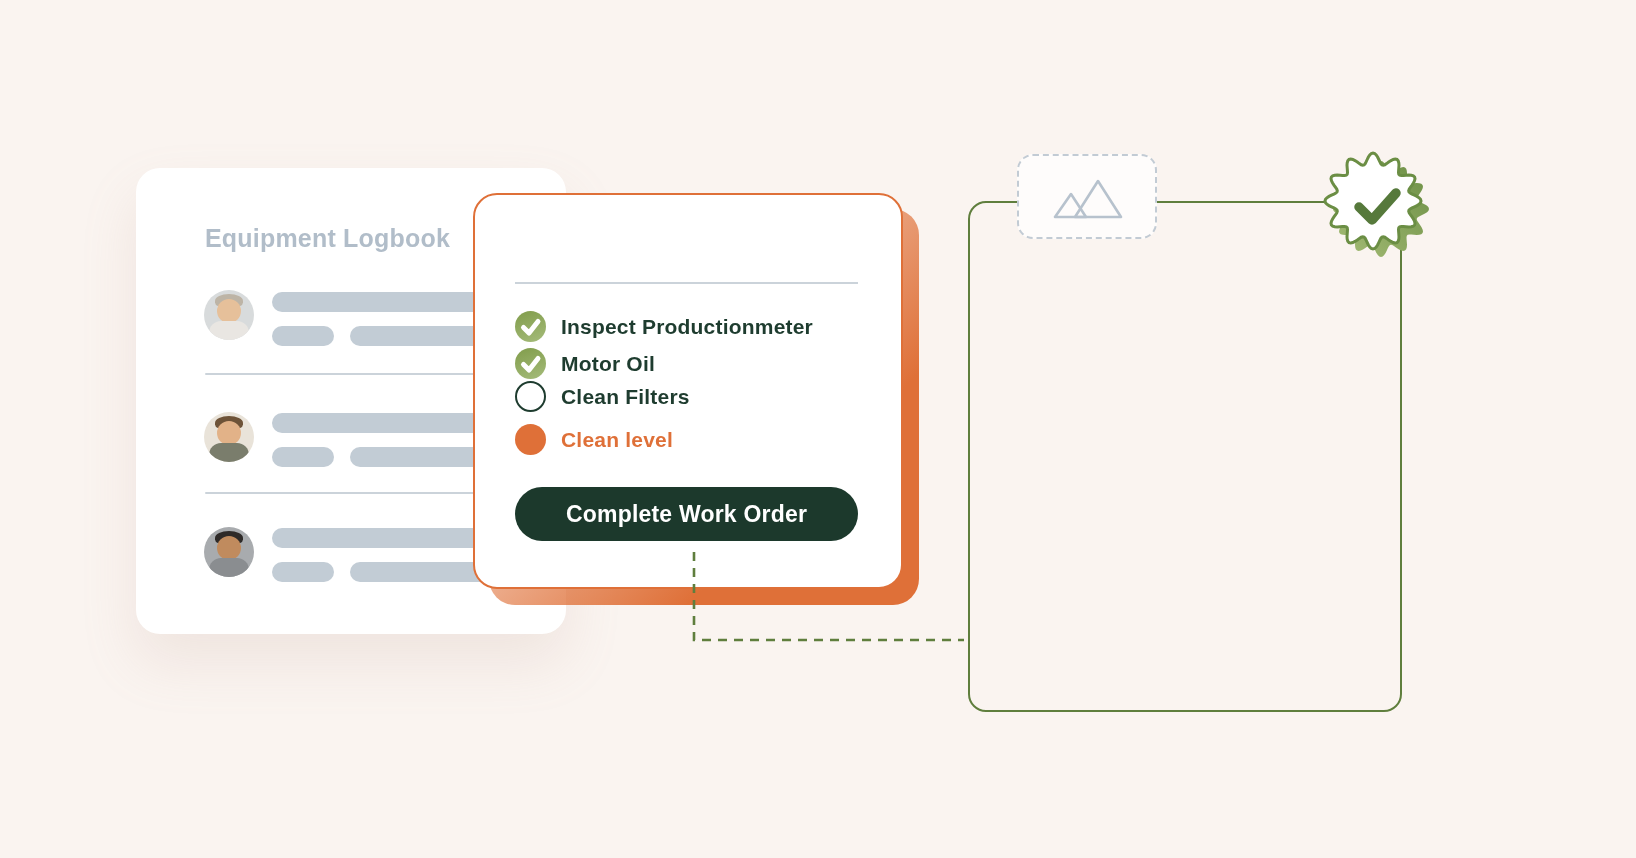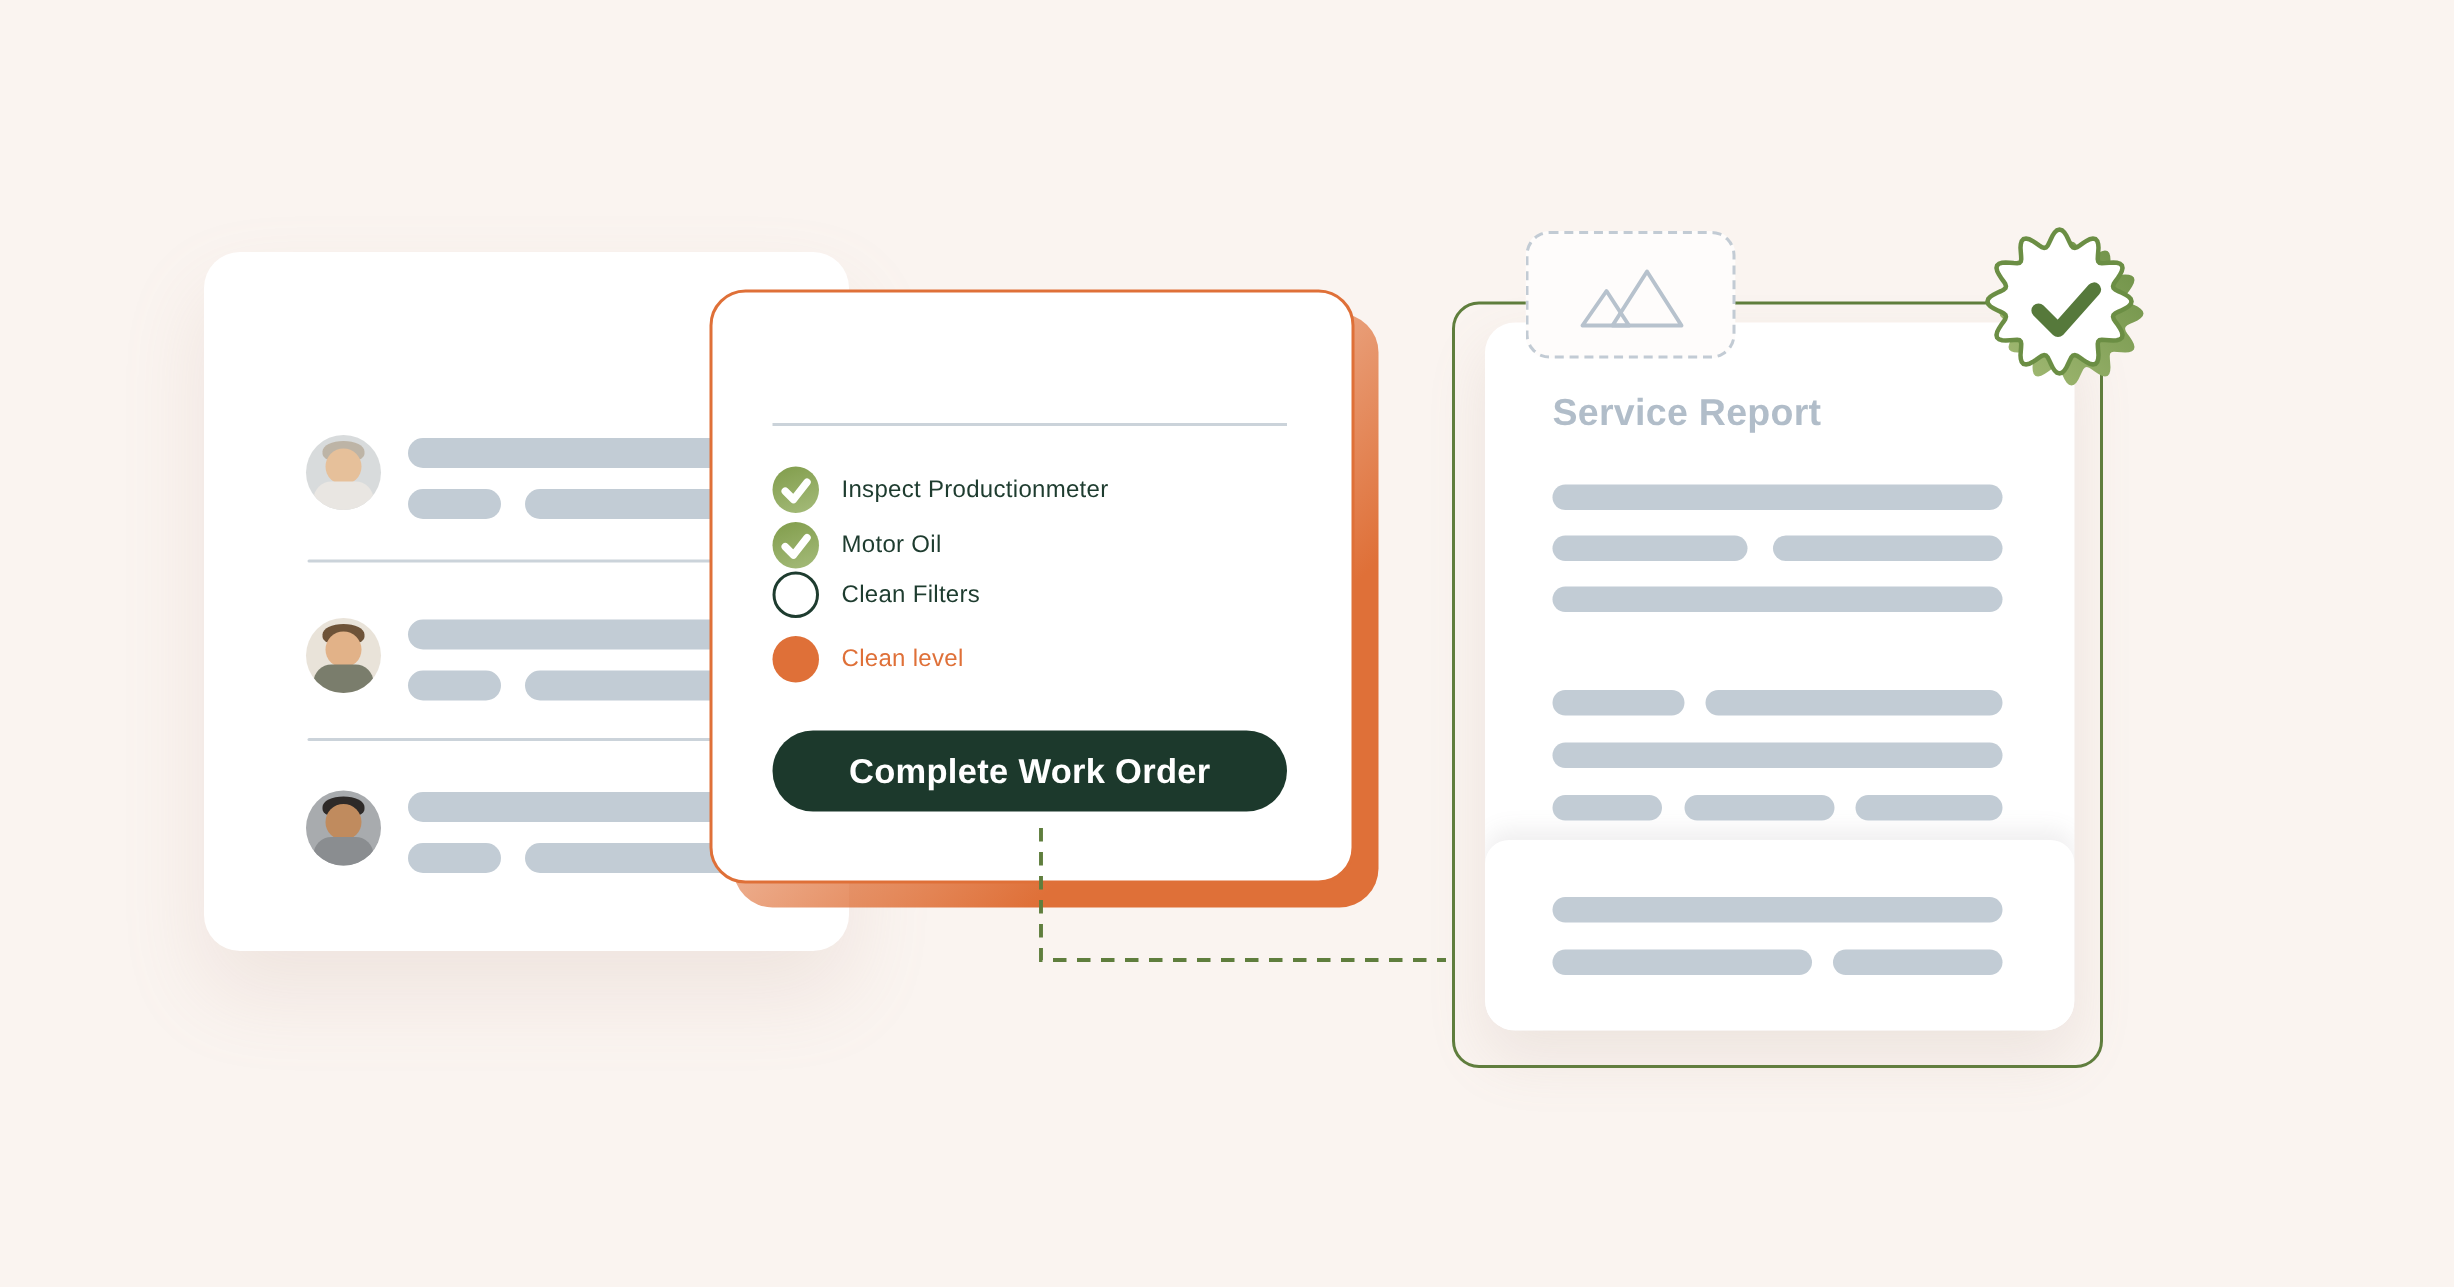--- a/index.html
+++ b/index.html
@@ -51,21 +51,21 @@
   .chk-row{position:absolute;left:0;height:31px;display:flex;align-items:center;gap:15px;cursor:pointer}
   .chk-row:nth-child(1){top:0}.chk-row:nth-child(2){top:37px}
   .chk-row:nth-child(3){top:70px}.chk-row:nth-child(4){top:113px}
   .chk{width:31px;height:31px;border-radius:50%;flex:0 0 31px;position:relative}
   .tick{position:absolute;inset:0;width:31px;height:31px;display:none}
   .tick polyline{fill:none;stroke:#fff;stroke-width:5;stroke-linecap:round;stroke-linejoin:round}
   .chk-row.checked .chk{background:linear-gradient(160deg,#86A152 15%,var(--chk-light) 95%)}
   .chk-row.checked .tick{display:block}
   .chk-row.unchecked .chk{background:#fff;border:2.5px solid var(--dark-green)}
   .chk-row.highlighted .chk{background:var(--orange)}
-  .chk-label{font-size:16px;font-weight:400;color:var(--dark-green);letter-spacing:.2px;white-space:nowrap}
+  .chk-label{font-size:21px;font-weight:700;color:var(--dark-green);letter-spacing:.2px;white-space:nowrap}
   .chk-row.highlighted .chk-label{color:var(--orange)}
   .work-btn{position:absolute;left:40px;top:292px;width:343px;height:54px;border:none;border-radius:27px;
             background:var(--btn);color:#fff;font-family:"Liberation Sans",sans-serif;
             font-size:23px;font-weight:700;letter-spacing:.2px;cursor:pointer}
 
   
   .report-outline{position:absolute;left:968px;top:201px;width:434px;height:511px;
                   border:2px solid var(--line-green);border-radius:18px;z-index:2}
   .report{left:990px;top:215px;width:393px;height:472px;border-radius:20px;overflow:hidden;
           box-shadow:0 18px 40px rgba(160,135,120,.14);z-index:2}
@@ -87,20 +87,21 @@
 
   .connector{position:absolute;left:0;top:0;width:1636px;height:858px;z-index:7;pointer-events:none}
   .connector polyline{fill:none;stroke:var(--line-green);stroke-width:2.6;stroke-dasharray:9 7}
 </style>
 </head>
 <body>
 
 <div class="stage">
 
   <section class="card logbook">
+    <h2>Equipment Logbook</h2>
 
     <div>
       <div class="avatar a1" style="left:68px;top:122px">
         <div class="hair"></div>
         <div class="face"></div>
         <div class="body"></div>
       </div>
       <span class="bar" style="left:136px;top:124px;width:255px"></span>
       <span class="bar" style="left:136px;top:158px;width:62px"></span>
       <span class="bar" style="left:214px;top:158px;width:176px"></span>
@@ -164,37 +165,20 @@
         </span>
         <span class="chk-label">Clean level</span>
       </div>
     </div>
 
     <button class="work-btn">Complete Work Order</button>
   </section>
 
   <div class="report-outline"></div>
 
-  <section class="card report">
-    <div class="paper-seam"></div>
-    <h2>Service Report</h2>
-    <span class="rbar" style="left:45px;top:108px;width:300px"></span>
-    <span class="rbar" style="left:45px;top:142px;width:130px"></span>
-    <span class="rbar" style="left:192px;top:142px;width:153px"></span>
-    <span class="rbar" style="left:45px;top:176px;width:300px"></span>
-    <span class="rbar" style="left:45px;top:245px;width:88px"></span>
-    <span class="rbar" style="left:147px;top:245px;width:198px"></span>
-    <span class="rbar" style="left:45px;top:280px;width:300px"></span>
-    <span class="rbar" style="left:45px;top:315px;width:73px"></span>
-    <span class="rbar" style="left:133px;top:315px;width:100px"></span>
-    <span class="rbar" style="left:247px;top:315px;width:98px"></span>
-    <span class="rbar" style="left:45px;top:383px;width:300px"></span>
-    <span class="rbar" style="left:45px;top:418px;width:173px"></span>
-    <span class="rbar" style="left:232px;top:418px;width:113px"></span>
-  </section>
 
   <div class="img-placeholder">
     <svg class="mountains" viewBox="0 0 72 50">
       <path d="M24 45 L47 9 L70 45 Z"></path>
       <path d="M4 45 L20 22 L35 45 Z"></path>
     </svg>
   </div>
 
   <div class="badge">
     <svg viewBox="0 0 118 118">

